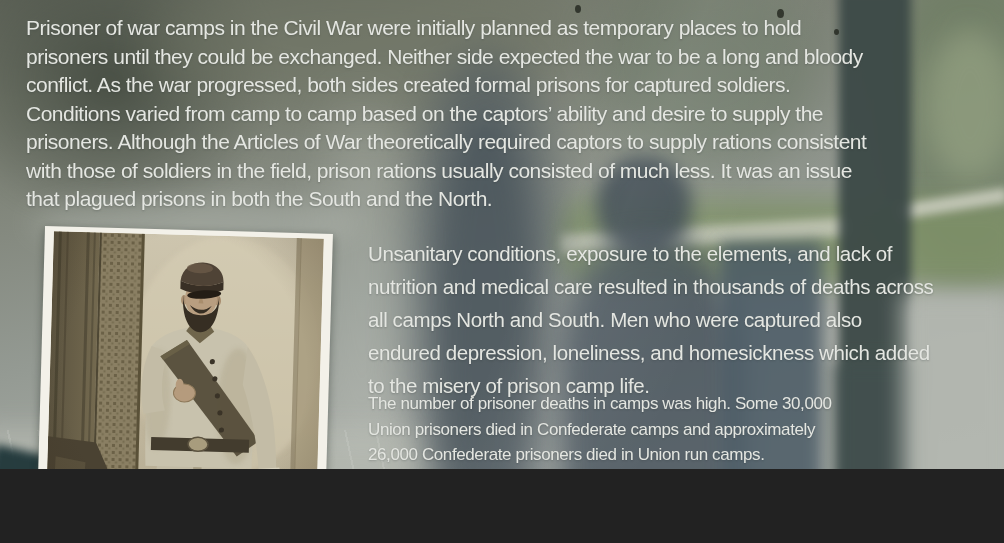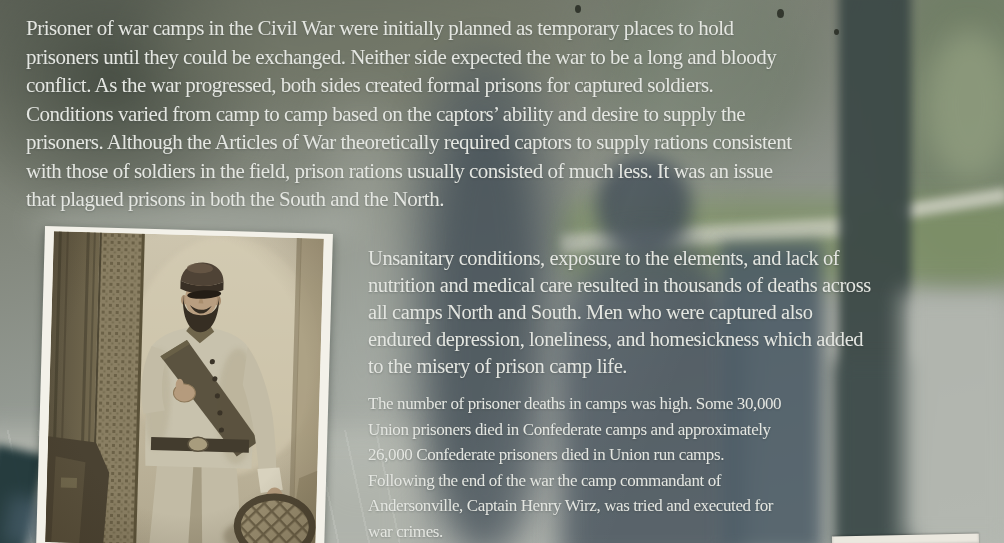--- a/index.html
+++ b/index.html
@@ -1,18 +1,18 @@
 <!DOCTYPE html>
 <html><head>
 <meta charset="utf-8">
 <style>
   html,body{margin:0;padding:0;background:#222;}
   .scene{
-    position:relative;width:1004px;height:543px;overflow:hidden;
-    font-family:Liberation Serif, serif;
+    position:relative;width:1004px;height:469px;overflow:hidden;
+    font-family:Liberation Sans, sans-serif;
     background:linear-gradient(168deg,#5f6459 0%,#757a6d 15%,#858a80 35%,#949a93 55%,#a6aaa4 75%,#b2b6af 92%,#b5b9b2 100%);
   }
   .ly{position:absolute;}
   .ly-topleft{left:-60px;top:-70px;width:340px;height:300px;background:radial-gradient(ellipse at center,#434a40 0%,rgba(67,74,64,0) 70%);filter:blur(10px);opacity:.9;}
   .ly-topmid{left:150px;top:-40px;width:430px;height:160px;background:#6e7363;border-radius:50%;filter:blur(28px);opacity:.55;}
   .ly-foliage-r{left:880px;top:-40px;width:180px;height:330px;background:#6d7d61;border-radius:40%;filter:blur(20px);opacity:.75;}
   .ly-foliage-r2{left:925px;top:30px;width:90px;height:150px;background:#9aa786;border-radius:50%;filter:blur(14px);opacity:.6;}
   .ly-foliage-c{left:600px;top:-30px;width:220px;height:200px;background:#687663;border-radius:50%;filter:blur(26px);opacity:.5;}
   .ly-grass{left:556px;top:198px;width:470px;height:88px;background:#7e9166;border-radius:30px;filter:blur(12px);opacity:.78;}
   .ly-stripe1{left:560px;top:226px;width:290px;height:19px;background:#c9ccbd;filter:blur(5px);opacity:.8;transform:rotate(-3.5deg);}
@@ -41,21 +41,21 @@
     position:absolute;left:45px;top:230px;width:288px;height:320px;
     background:#f3f1e9;padding:5px 9px 0 9px;box-sizing:border-box;
     transform:rotate(1.6deg);transform-origin:50% 0;
     box-shadow:0 3px 9px rgba(15,22,18,.4);
   }
   .sign-text{
     position:absolute;color:#e4e6e1;white-space:pre;
     text-shadow:0 1px 2px rgba(35,45,45,.25), 0 0 4px rgba(255,255,255,.06);
   }
   .intro{left:26px;top:14px;font-size:21px;line-height:28.5px;letter-spacing:-0.5px;}
-  .col-p1{left:368px;top:237px;font-size:20.5px;line-height:27px;letter-spacing:-0.4px;margin-top:8px;}
+  .col-p1{left:368px;top:237px;font-size:20.5px;line-height:33px;letter-spacing:-0.4px;}
   .col-p2{left:368px;top:391px;font-size:17px;line-height:25.5px;letter-spacing:-0.4px;}
 </style>
 </head>
 <body>
 
 <div class="scene">
 
   <div class="ly ly-topleft"></div>
   <div class="ly ly-topmid"></div>
   <div class="ly ly-foliage-c"></div>

